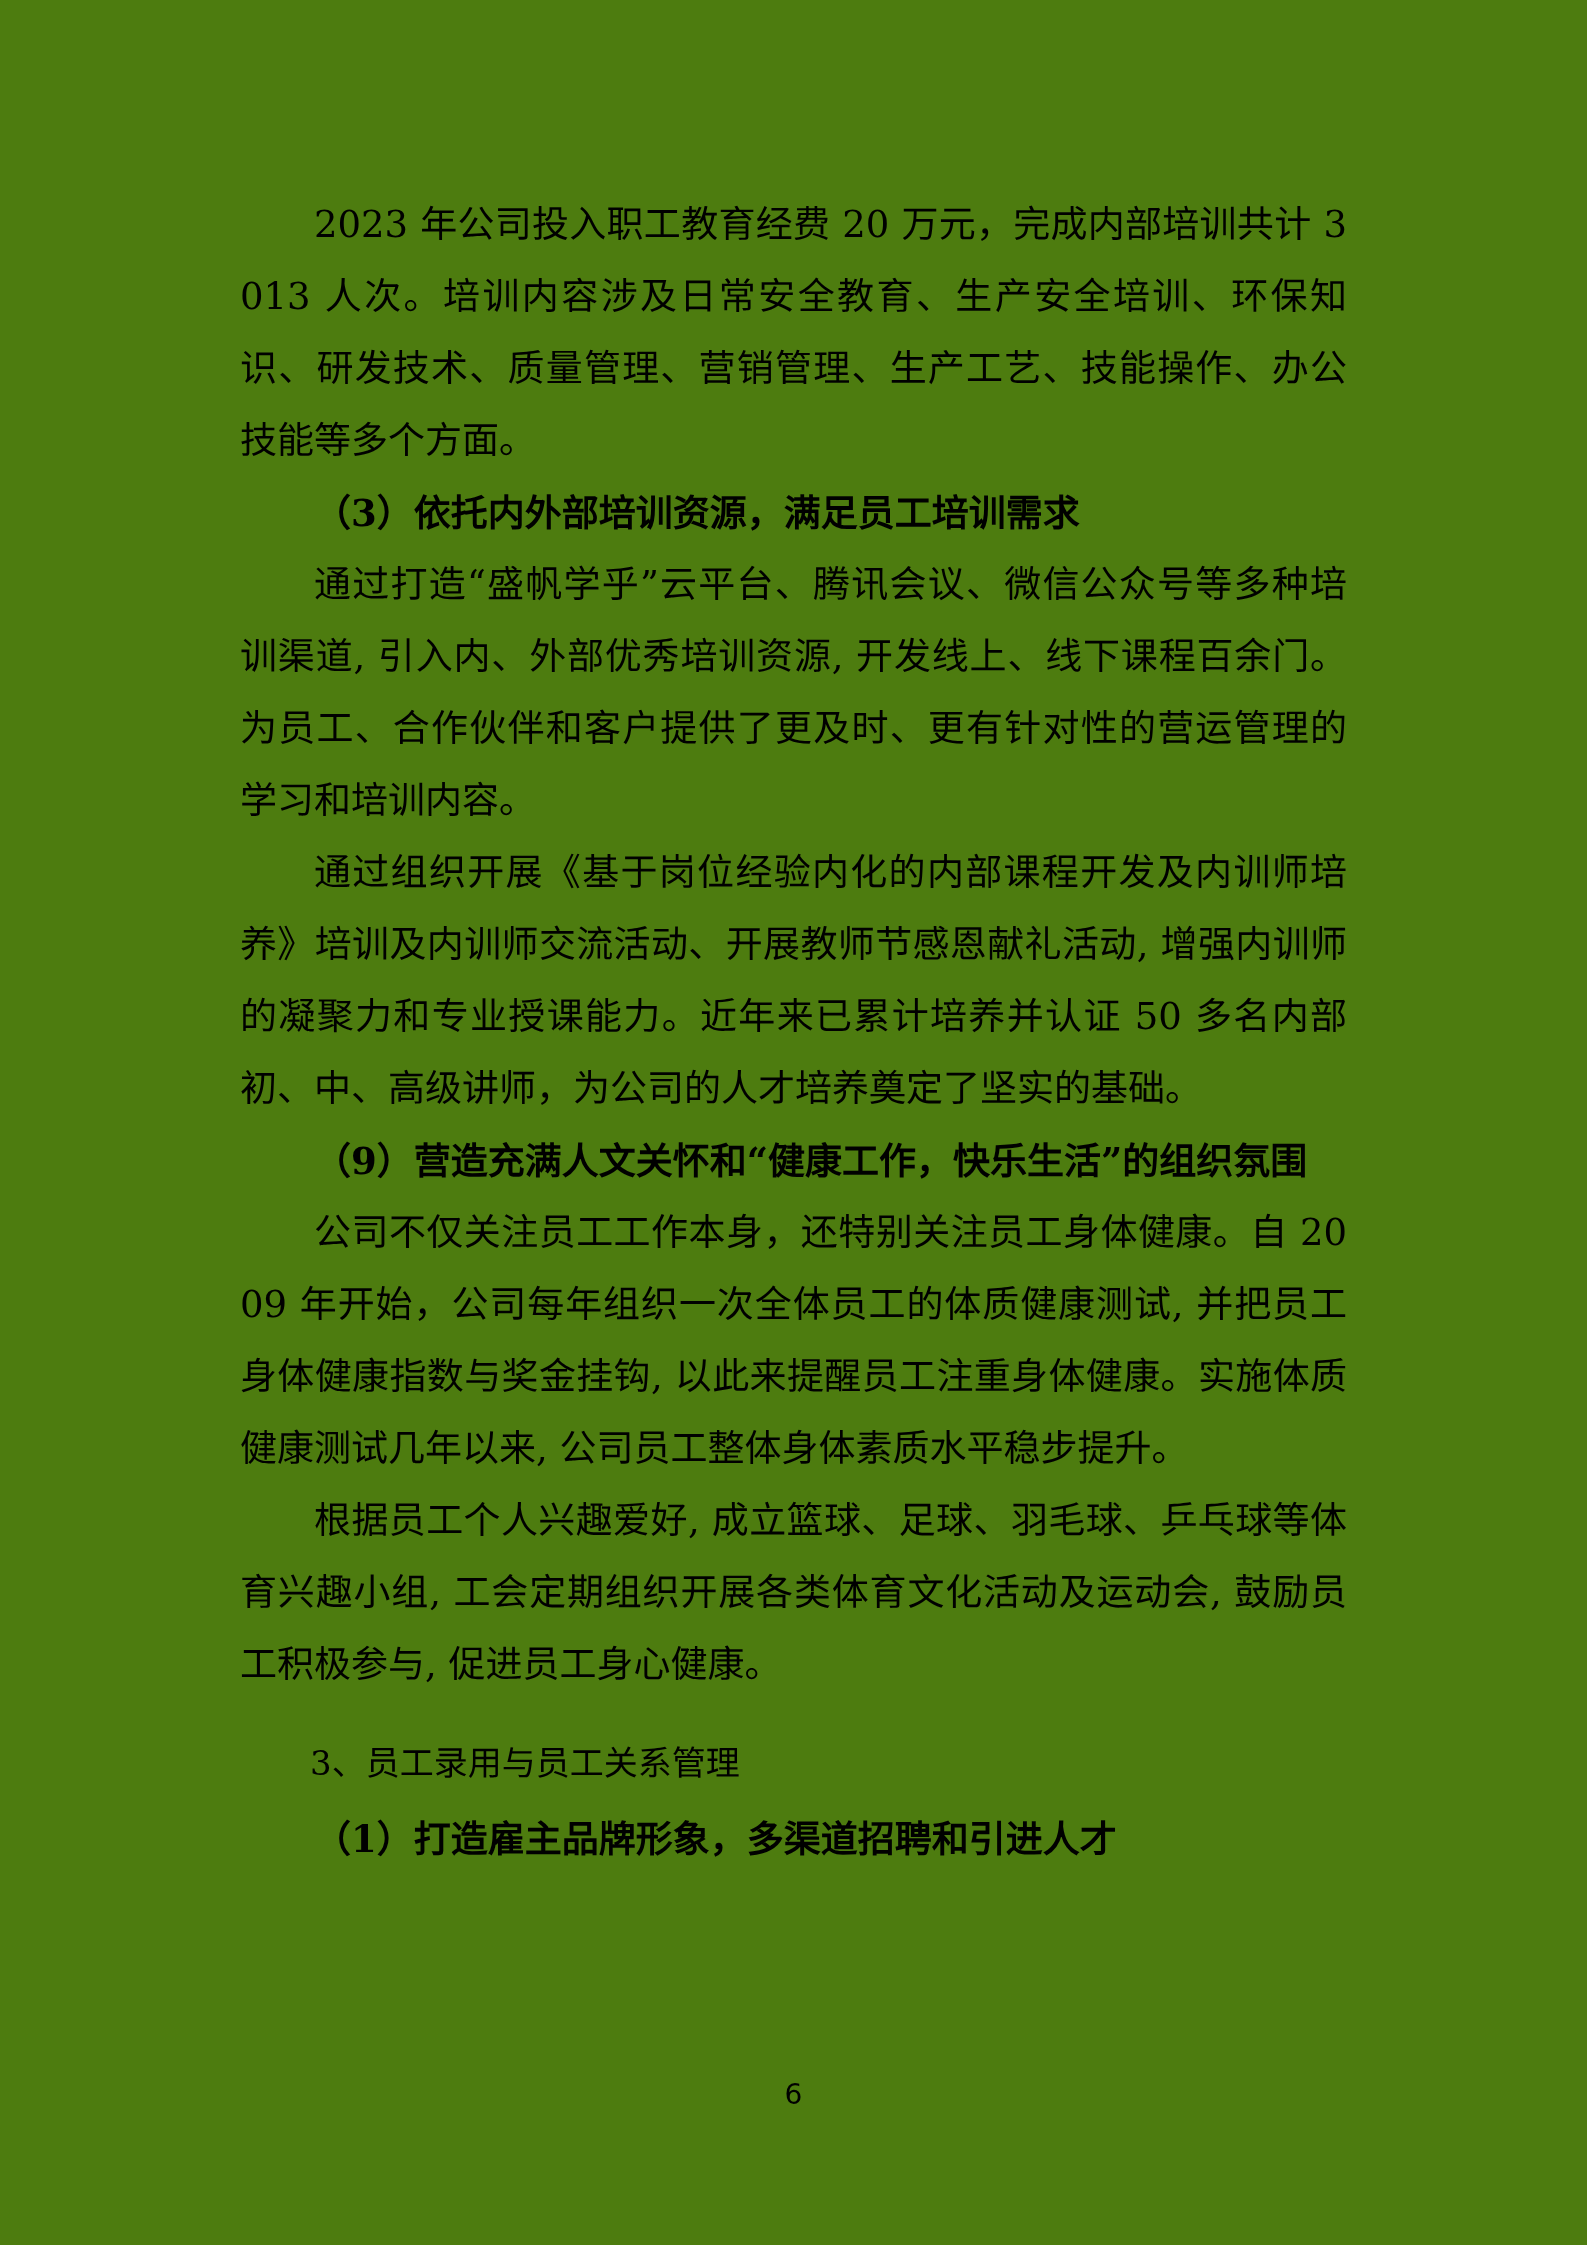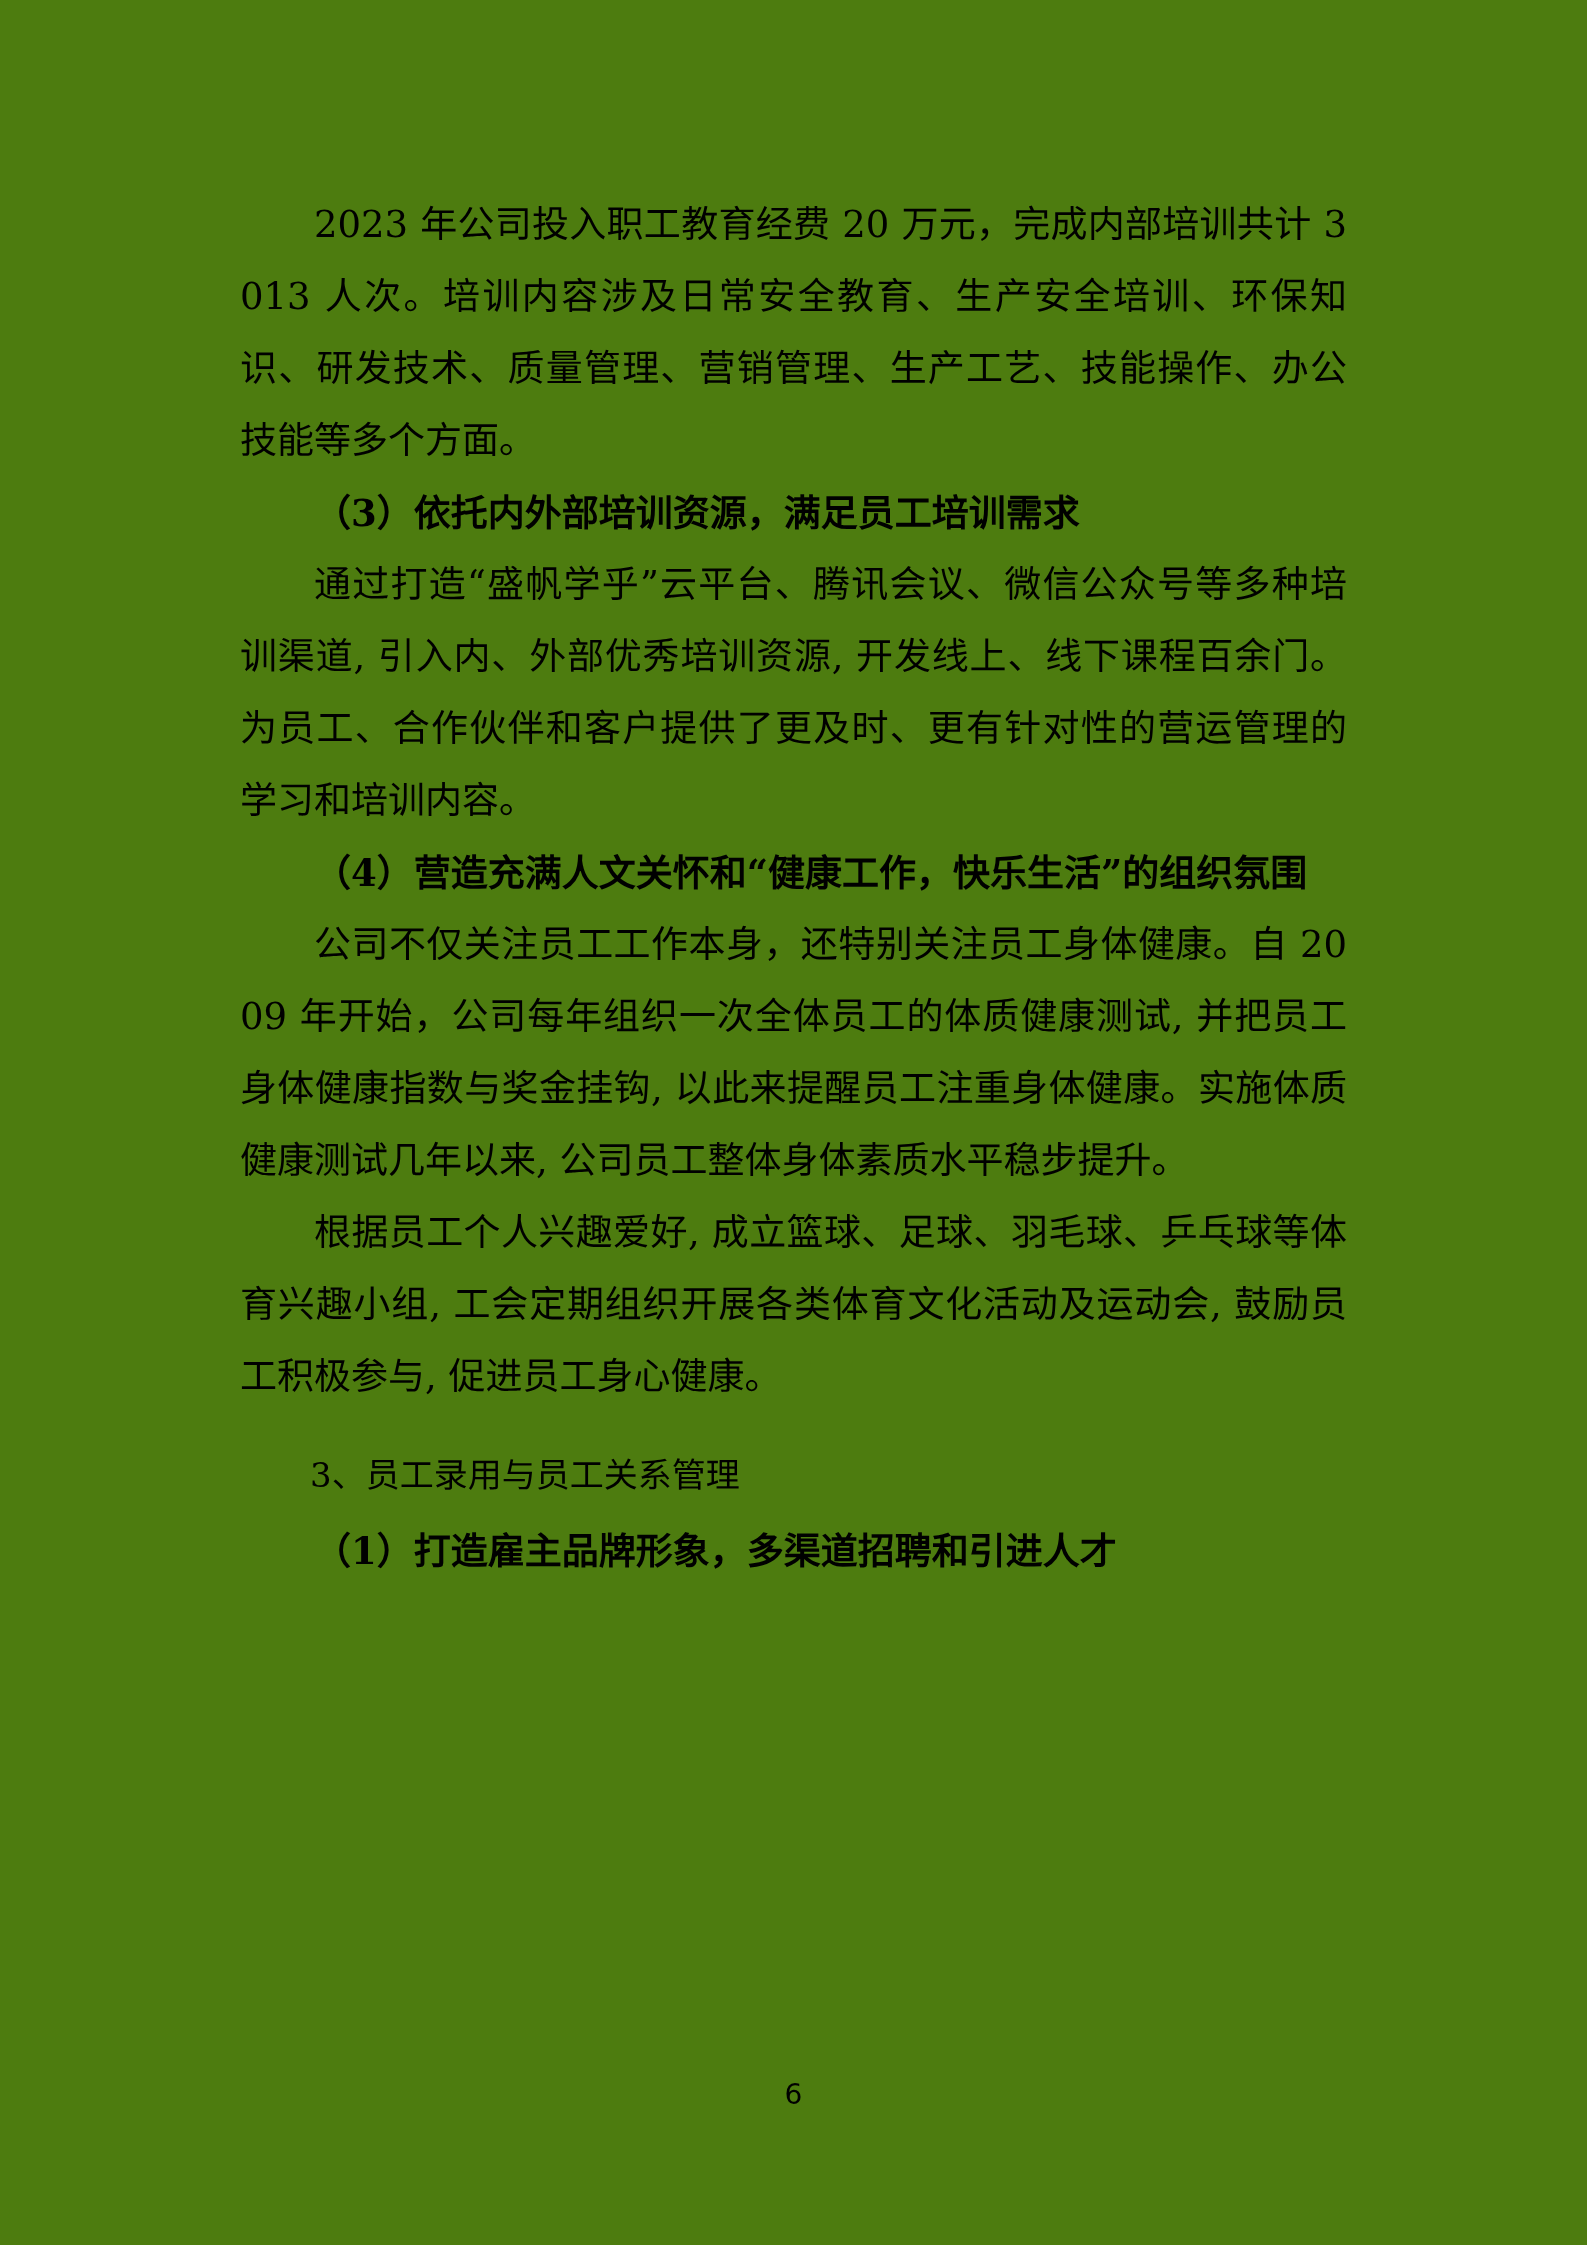--- a/index.html
+++ b/index.html
@@ -60,20 +60,21 @@
   }
 </style>
 </head>
 <body>
 
 <div class="page">
   <div class="content">
     <p class="para">2023 年公司投入职工教育经费 20 万元，完成内部培训共计 3013 人次。培训内容涉及日常安全教育、生产安全培训、环保知识、研发技术、质量管理、营销管理、生产工艺、技能操作、办公技能等多个方面。</p>
     <p class="subhead">（3）依托内外部培训资源，满足员工培训需求</p>
     <p class="para">通过打造“盛帆学乎”云平台、腾讯会议、微信公众号等多种培训渠道, 引入内、外部优秀培训资源, 开发线上、线下课程百余门。为员工、合作伙伴和客户提供了更及时、更有针对性的营运管理的学习和培训内容。</p>
-    <p class="subhead">（4）营造充满人文关怀和“健康工作，快乐生活”的组织氛围</p>
+    <p class="para">通过组织开展《基于岗位经验内化的内部课程开发及内训师培养》培训及内训师交流活动、开展教师节感恩献礼活动, 增强内训师的凝聚力和专业授课能力。近年来已累计培养并认证 50 多名内部初、中、高级讲师，为公司的人才培养奠定了坚实的基础。</p>
+    <p class="subhead">（9）营造充满人文关怀和“健康工作，快乐生活”的组织氛围</p>
     <p class="para">公司不仅关注员工工作本身，还特别关注员工身体健康。自 2009 年开始，公司每年组织一次全体员工的体质健康测试, 并把员工身体健康指数与奖金挂钩, 以此来提醒员工注重身体健康。实施体质健康测试几年以来, 公司员工整体身体素质水平稳步提升。</p>
     <p class="para">根据员工个人兴趣爱好, 成立篮球、足球、羽毛球、乒乓球等体育兴趣小组, 工会定期组织开展各类体育文化活动及运动会, 鼓励员工积极参与, 促进员工身心健康。</p>
     <h2 class="sectionhead">3、员工录用与员工关系管理</h2>
     <p class="subhead">（1）打造雇主品牌形象，多渠道招聘和引进人才</p>
   </div>
   <div class="footer">6</div>
 </div>
 
 </body></html>

